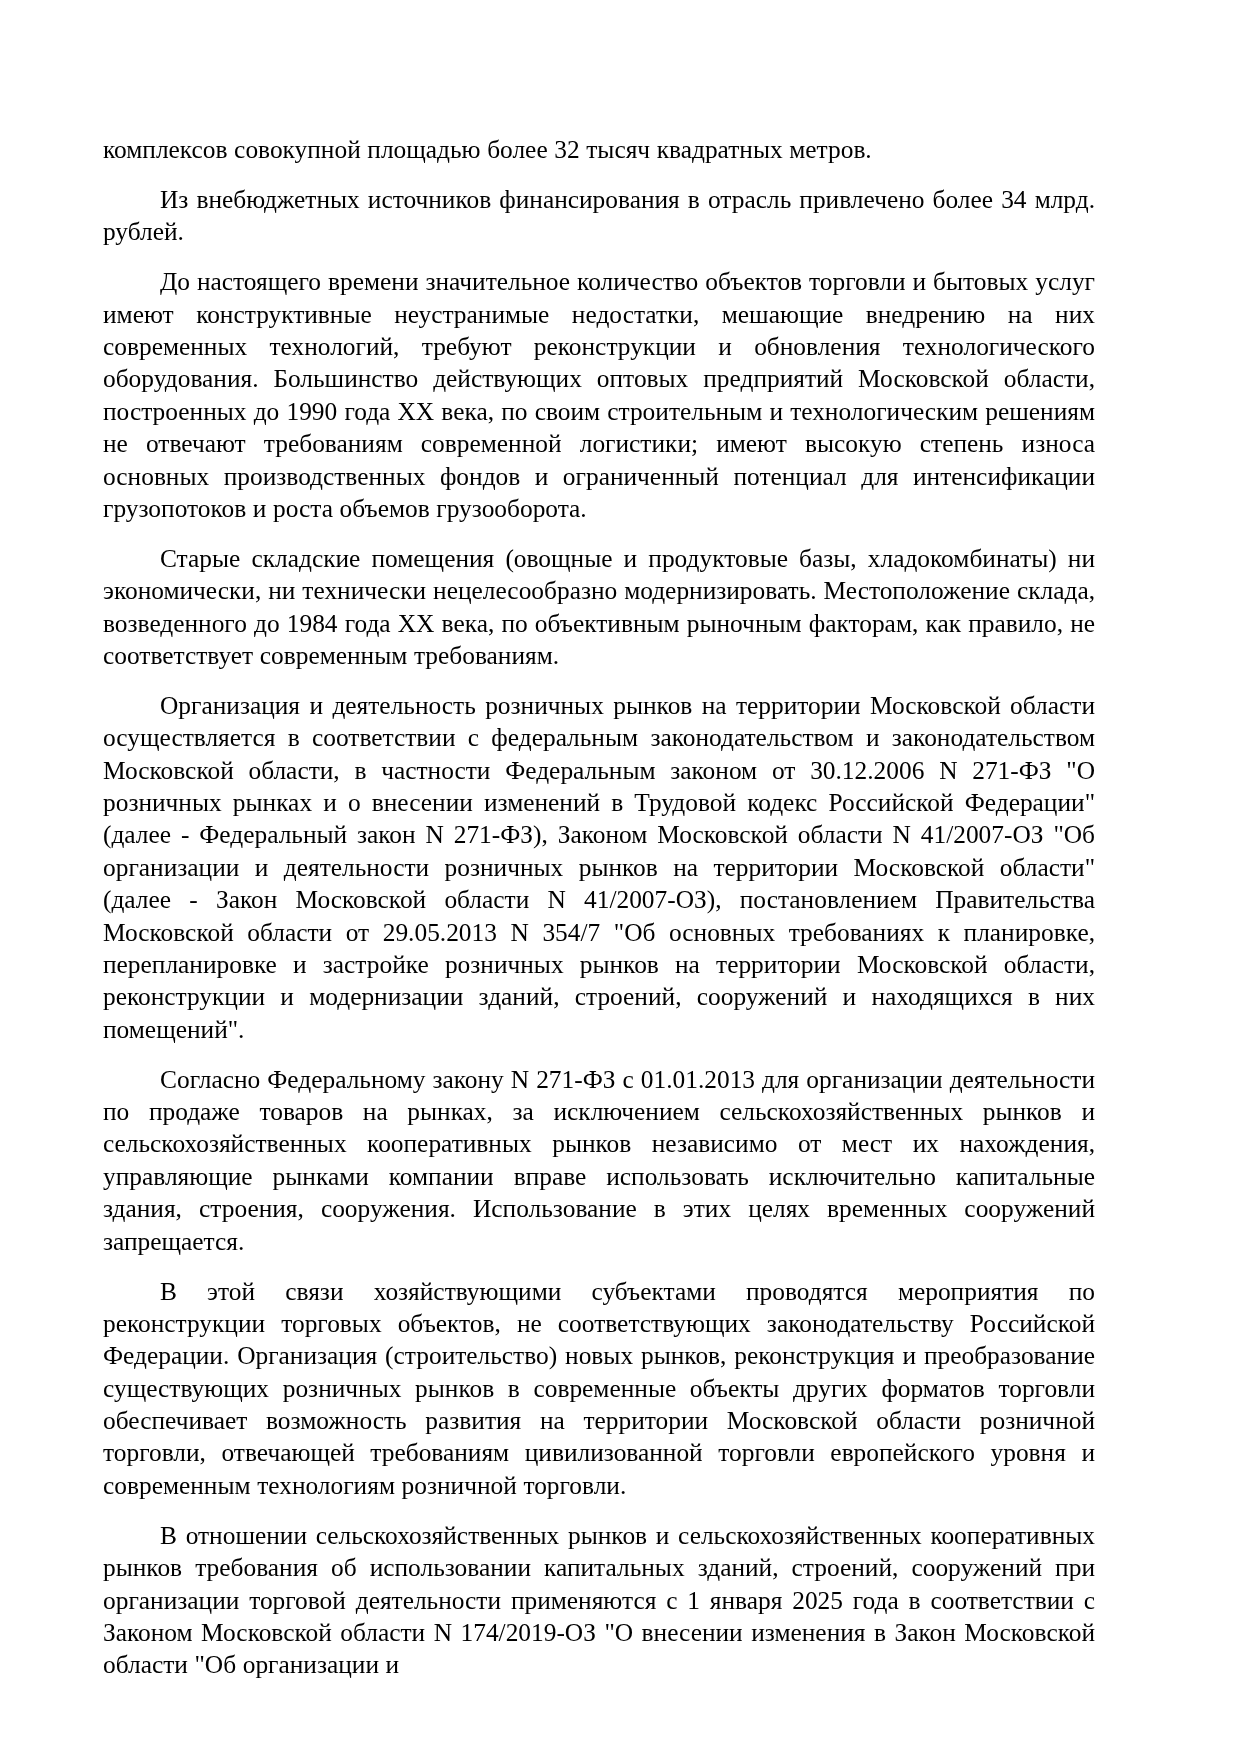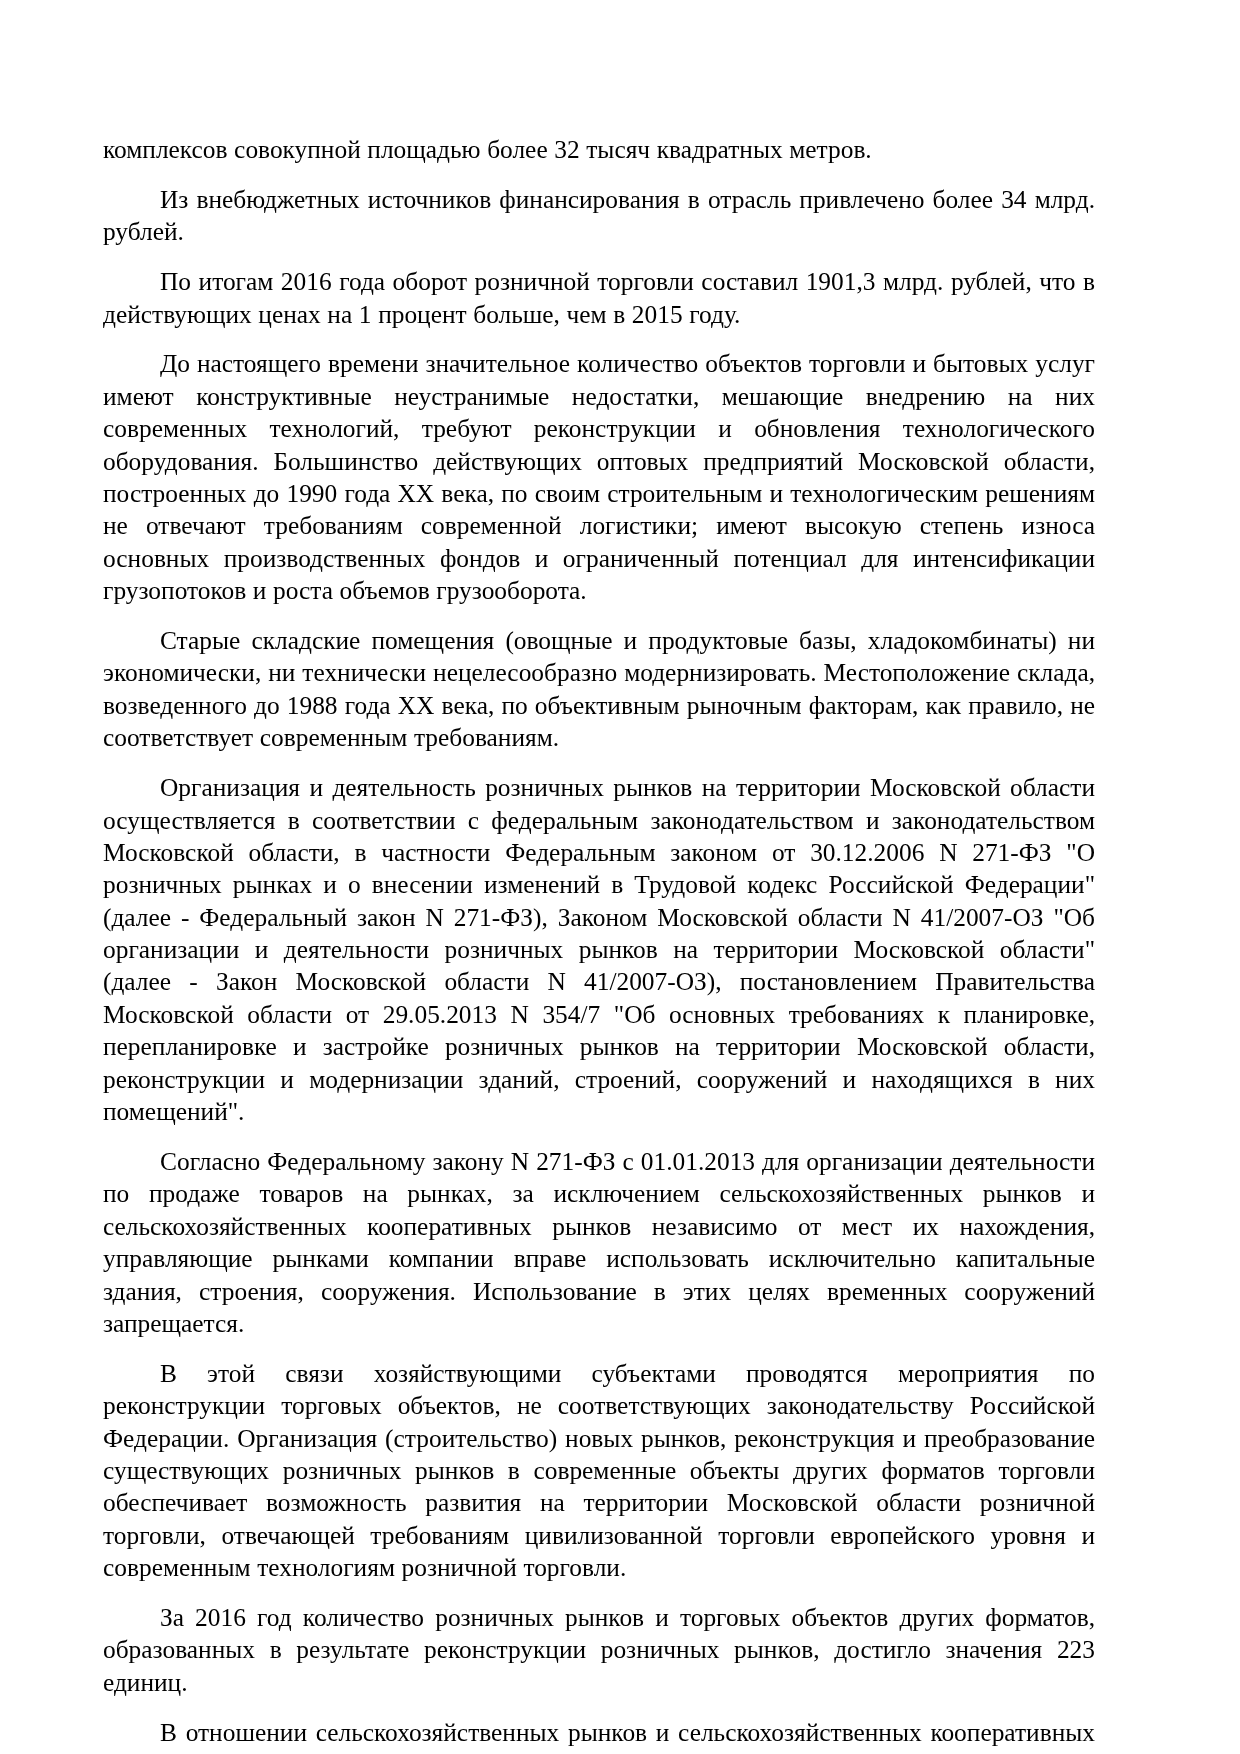--- a/index.html
+++ b/index.html
@@ -44,30 +44,28 @@
 </head>
 <body>
 
 <div class="page">
   <div class="doc-body">
 
     <p class="para no-indent">комплексов совокупной площадью более 32 тысяч квадратных метров.</p>
 
     <p class="para">Из внебюджетных источников финансирования в отрасль привлечено более 34 млрд. рублей.</p>
 
-    <p class="para">По итогам 2016 года оборот розничной торговли составил 1901,3 млрд. рублей, что в действующих ценах на 1 процент больше, чем в 2015 году.</p>
 
     <p class="para">До настоящего времени значительное количество объектов торговли и бытовых услуг имеют конструктивные неустранимые недостатки, мешающие внедрению на них современных технологий, требуют реконструкции и обновления технологического оборудования. Большинство действующих оптовых предприятий Московской области, построенных до 1990 года XX века, по своим строительным и технологическим решениям не отвечают требованиям современной логистики; имеют высокую степень износа основных производственных фондов и ограниченный потенциал для интенсификации грузопотоков и роста объемов грузооборота.</p>
 
-    <p class="para">Старые складские помещения (овощные и продуктовые базы, хладокомбинаты) ни экономически, ни технически нецелесообразно модернизировать. Местоположение склада, возведенного до 1988 года XX века, по объективным рыночным факторам, как правило, не соответствует современным требованиям.</p>
+    <p class="para">Старые складские помещения (овощные и продуктовые базы, хладокомбинаты) ни экономически, ни технически нецелесообразно модернизировать. Местоположение склада, возведенного до 1984 года XX века, по объективным рыночным факторам, как правило, не соответствует современным требованиям.</p>
 
     <p class="para">Организация и деятельность розничных рынков на территории Московской области осуществляется в соответствии с федеральным законодательством и законодательством Московской области, в частности Федеральным законом от 30.12.2006 N 271-ФЗ "О розничных рынках и о внесении изменений в Трудовой кодекс Российской Федерации" (далее - Федеральный закон N 271-ФЗ), Законом Московской области N 41/2007-ОЗ "Об организации и деятельности розничных рынков на территории Московской области" (далее - Закон Московской области N 41/2007-ОЗ), постановлением Правительства Московской области от 29.05.2013 N 354/7 "Об основных требованиях к планировке, перепланировке и застройке розничных рынков на территории Московской области, реконструкции и модернизации зданий, строений, сооружений и находящихся в них помещений".</p>
 
     <p class="para">Согласно Федеральному закону N 271-ФЗ с 01.01.2013 для организации деятельности по продаже товаров на рынках, за исключением сельскохозяйственных рынков и сельскохозяйственных кооперативных рынков независимо от мест их нахождения, управляющие рынками компании вправе использовать исключительно капитальные здания, строения, сооружения. Использование в этих целях временных сооружений запрещается.</p>
 
     <p class="para">В этой связи хозяйствующими субъектами проводятся мероприятия по реконструкции торговых объектов, не соответствующих законодательству Российской Федерации. Организация (строительство) новых рынков, реконструкция и преобразование существующих розничных рынков в современные объекты других форматов торговли обеспечивает возможность развития на территории Московской области розничной торговли, отвечающей требованиям цивилизованной торговли европейского уровня и современным технологиям розничной торговли.</p>
 
-    <p class="para">За 2016 год количество розничных рынков и торговых объектов других форматов, образованных в результате реконструкции розничных рынков, достигло значения 223 единиц.</p>
 
     <p class="para">В отношении сельскохозяйственных рынков и сельскохозяйственных кооперативных рынков требования об использовании капитальных зданий, строений, сооружений при организации торговой деятельности применяются с 1 января 2025 года в соответствии с Законом Московской области N 174/2019-ОЗ "О внесении изменения в Закон Московской области "Об организации и</p>
 
   </div>
 </div>
 
 </body></html>

